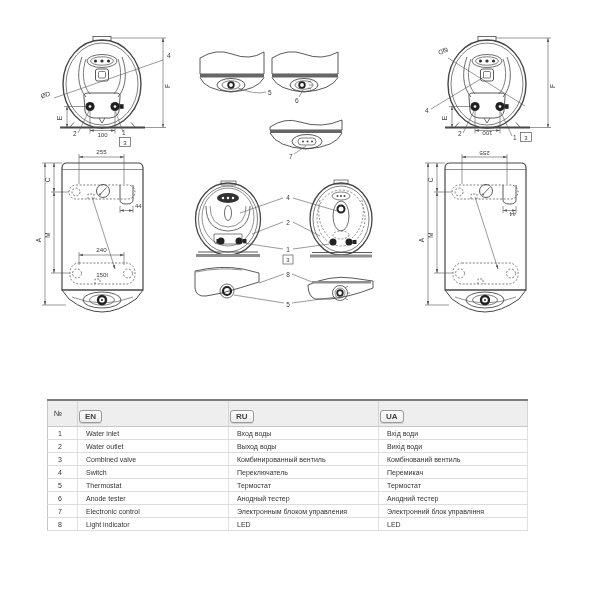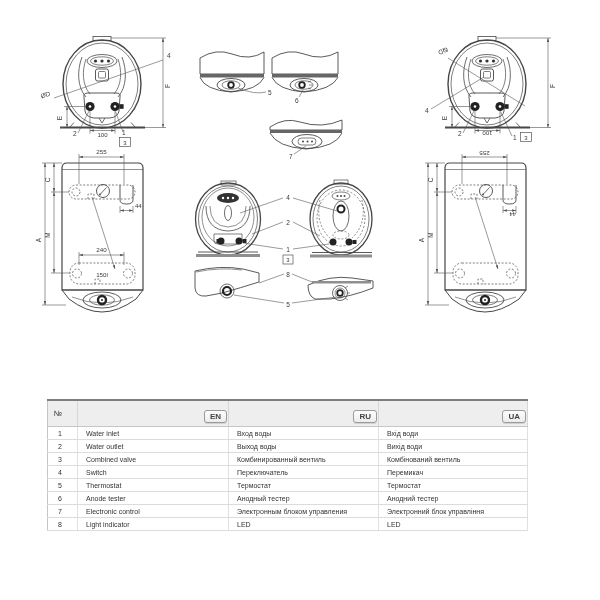--- a/index.html
+++ b/index.html
@@ -13,21 +13,21 @@
   table.legend{border-collapse:collapse;width:100%;table-layout:fixed;
     border-top:2px solid #7d7d7d;border-left:1px solid #c6c6c6;border-right:1px solid #c6c6c6;border-bottom:1px solid #c6c6c6;}
   table.legend th{background:#eeeeee;height:23px;font-weight:normal;border-bottom:1px solid #c6c6c6;border-right:1px solid #d6d6d6;}
   table.legend td{height:12px;font-size:7px;border-bottom:1px solid #dcdcdc;border-right:1px solid #e0e0e0;
     padding:0 0 0 8px;white-space:nowrap;overflow:hidden;color:#333;}
   table.legend td.num{padding-left:10px;}
   .no-head{font-size:7.5px;text-align:left;padding-left:6px;color:#333;}
   .keycap{display:inline-block;border:1px solid #9a9a9a;border-radius:3px;
     background:linear-gradient(#fdfdfd,#ececec);padding:1px 5px;font-size:8px;font-weight:bold;color:#444;
     box-shadow:0 1px 0 rgba(0,0,0,0.12);}
-  th.lang{text-align:right;margin-top:36px;}
+  th.lang{text-align:left;margin-top:36px;}
 </style>
 </head>
 <body>
 
 <svg class="drawing" width="600" height="398" viewBox="0 0 600 398">
   <defs>
     <marker id="arr" markerWidth="8" markerHeight="6" refX="6.5" refY="2" orient="auto-start-reverse">
       <path d="M0,0 L6.5,2 L0,4 z" fill="#555"></path>
     </marker>
 

